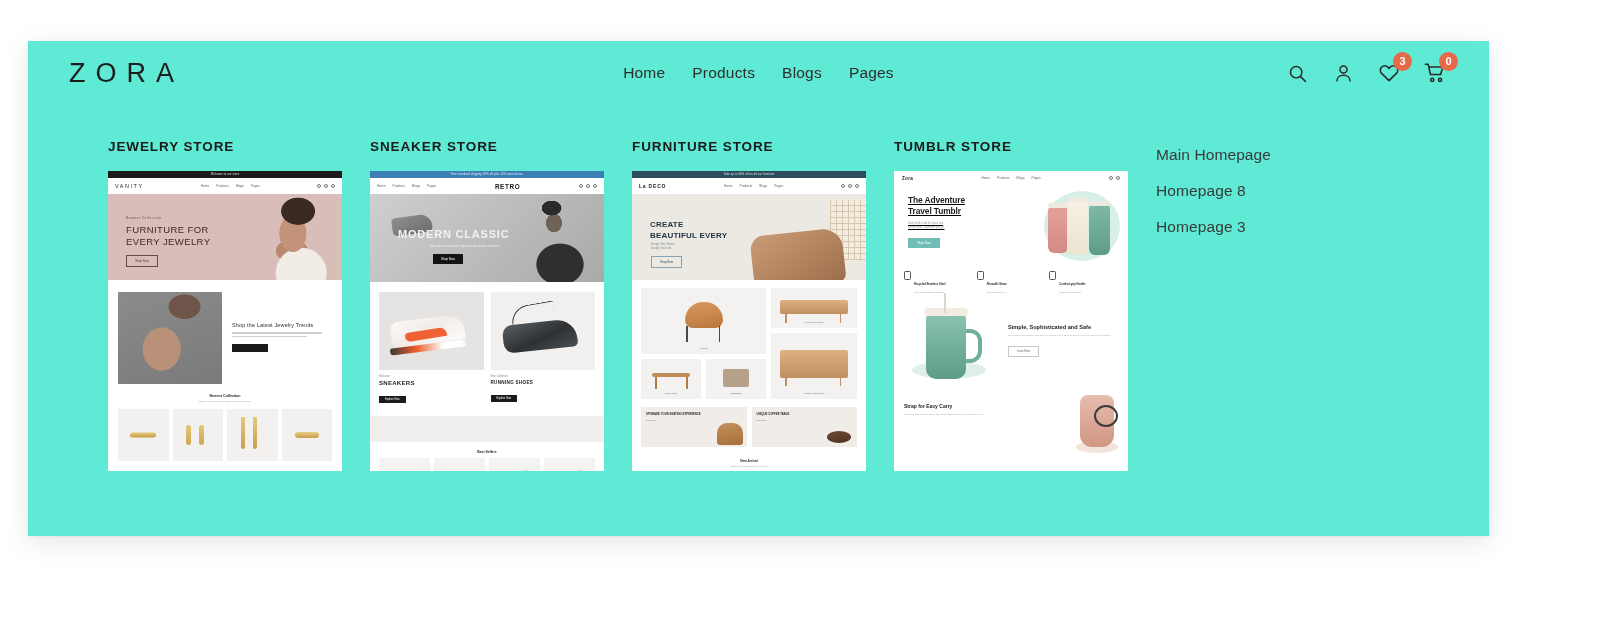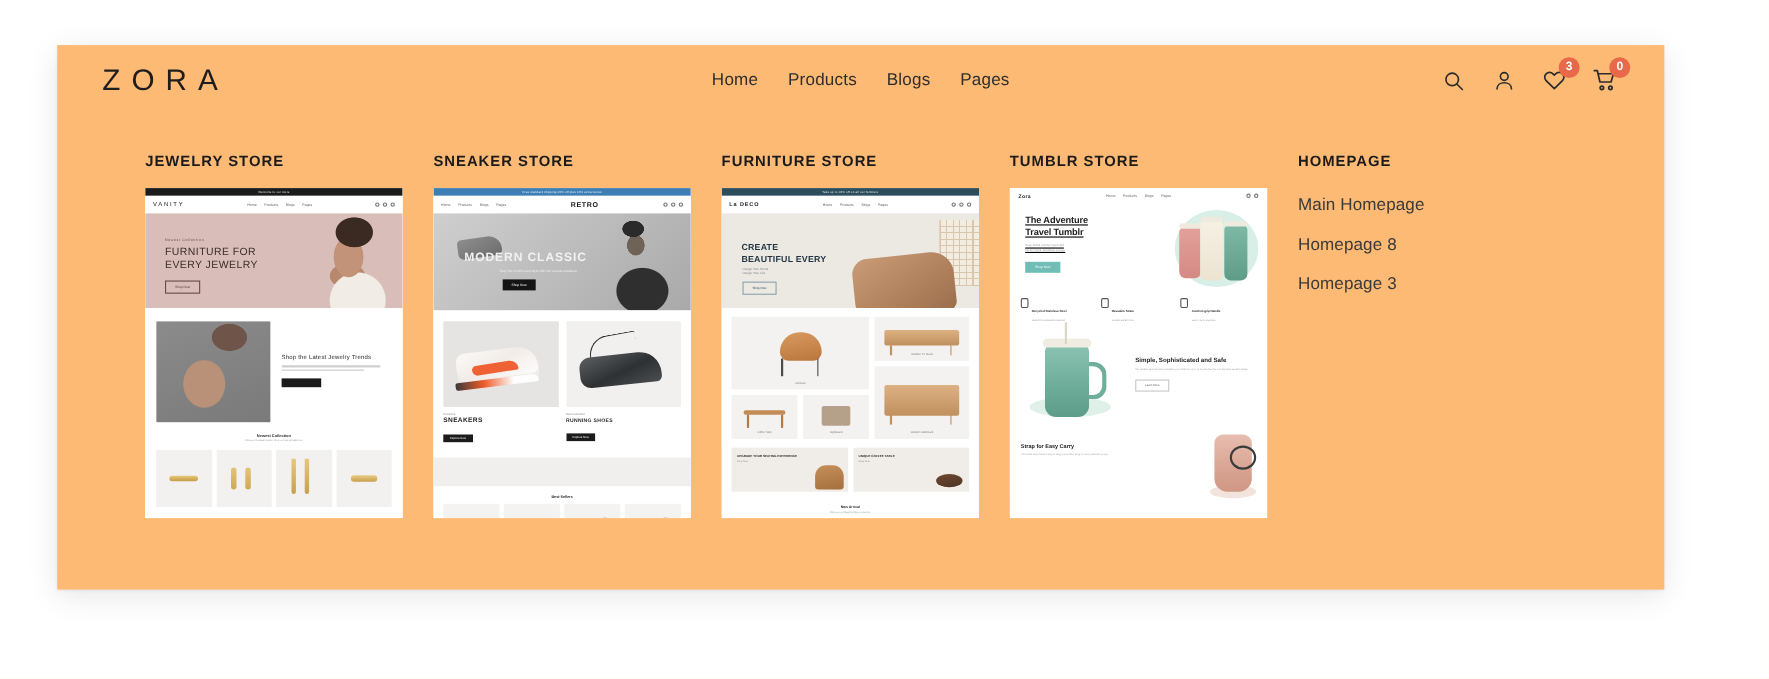--- a/index.html
+++ b/index.html
@@ -13,23 +13,23 @@
   }
   .page {
     position: relative;
     width: 1608px; height: 617px;
     background: #ffffff;
   }
 
   
   .card {
     position: absolute;
-    left: 52px; top: 41px;
+    left: 28px; top: 41px;
     width: 1461px; height: 495px;
-    background: #fdba74;
+    background: #5eead4;
     box-shadow: 0 6px 26px rgba(0,0,0,0.10), 0 1px 3px rgba(0,0,0,0.05);
   }
 
   
   .header {
     position: relative;
     height: 64px;
     display: flex;
     align-items: center;
     padding: 0 42px 0 41px;
@@ -676,21 +676,20 @@
               <div style="width:58%">
                 <div class="tm-h3">Strap for Easy Carry</div>
                 <div style="font-size:2.1px;color:#a5a5a5;line-height:1.9;margin-top:4px">The handle strap makes it easy to bring your tumbler along on every adventure you go.</div>
               </div>
             </div>
           </div>
         </div>
       </div>
 
       <div class="col col-homepage">
-        <div class="col-title">HOMEPAGE</div>
         <div class="hp-list">
           <span class="hp-link">Main Homepage</span>
           <span class="hp-link">Homepage 8</span>
           <span class="hp-link">Homepage 3</span>
         </div>
       </div>
 
     </div>
   </div>
 </div>

